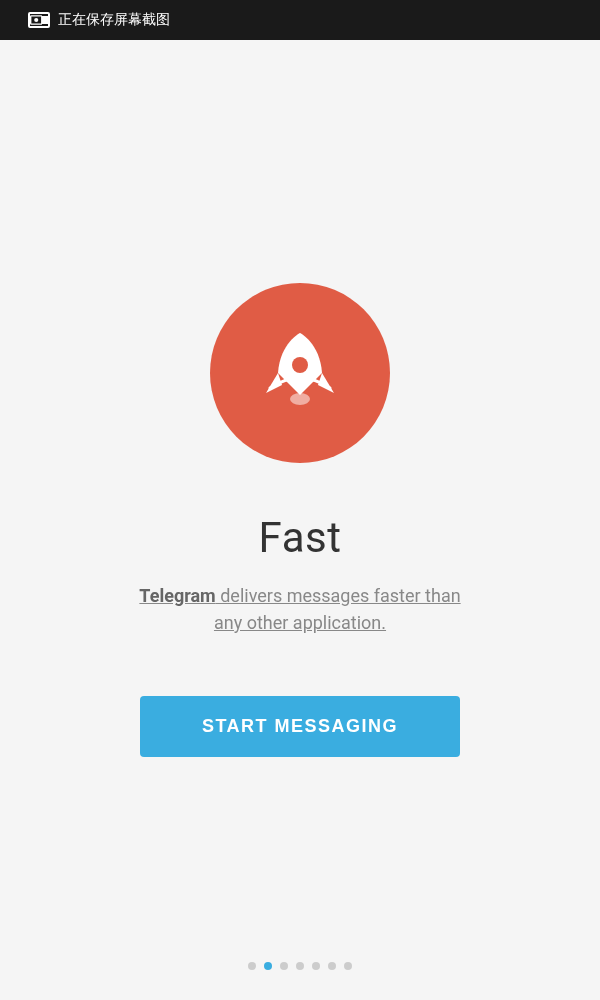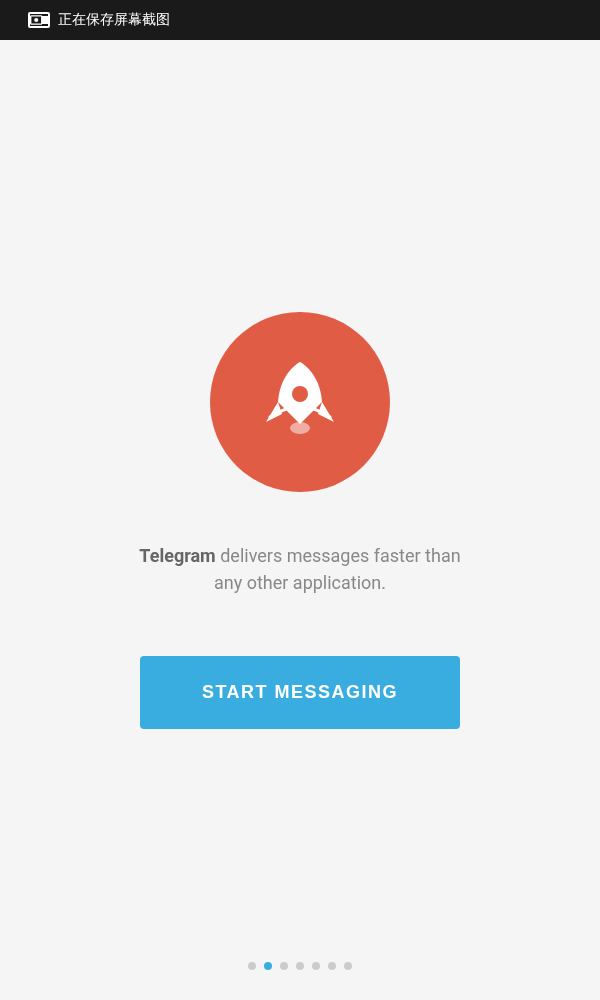--- a/index.html
+++ b/index.html
@@ -93,34 +93,35 @@
     }
 
     
     .description {
       font-size: 18px;
       color: #888888;
       text-align: center;
       line-height: 1.5;
       margin-bottom: 60px;
       max-width: 340px;
+      text-decoration: underline;
     }
 
     .description .bold {
       font-weight: 700;
       color: #666666;
     }
 
     
     .start-button {
       background-color: #3aade0;
       color: #ffffff;
       border: none;
       border-radius: 4px;
-      padding: 26px 60px;
+      padding: 20px 60px;
       font-size: 18px;
       font-weight: 700;
       letter-spacing: 1.5px;
       cursor: pointer;
       width: 320px;
       text-align: center;
       text-transform: uppercase;
     }
 
     
@@ -170,20 +171,21 @@
       <path d="M28 50 L16 70 L32 62 Z" fill="white"></path>
 
       <path d="M72 50 L84 70 L68 62 Z" fill="white"></path>
 
       <ellipse cx="50" cy="76" rx="10" ry="6" fill="rgba(255,255,255,0.5)"></ellipse>
 
       <path d="M20 65 Q50 45 80 65" stroke="white" stroke-width="3" fill="none" stroke-linecap="round"></path>
     </svg>
   </div>
 
+  <h1 class="title">Fast</h1>
 
   <p class="description">
     <span class="bold">Telegram</span><span> delivers messages faster than any other application.</span>
   </p>
 
   <button class="start-button">START MESSAGING</button>
 
   <div class="pagination">
     <div class="dot"></div>
     <div class="dot active"></div>

